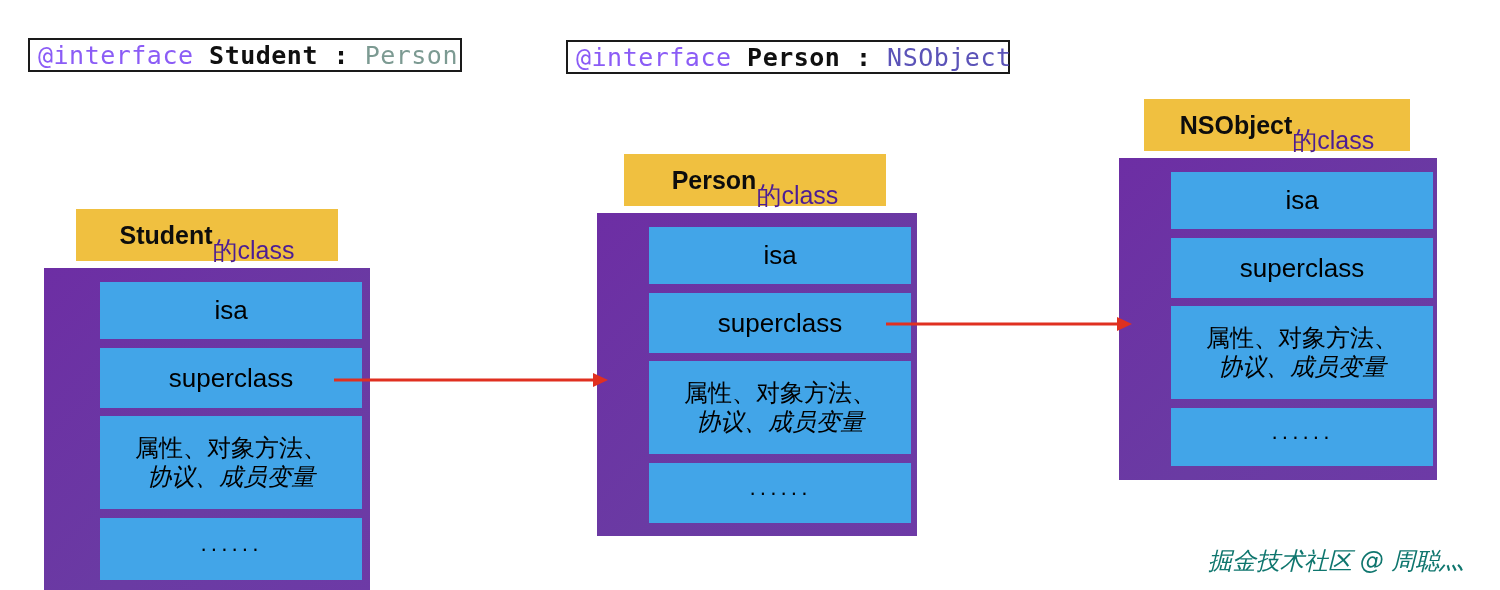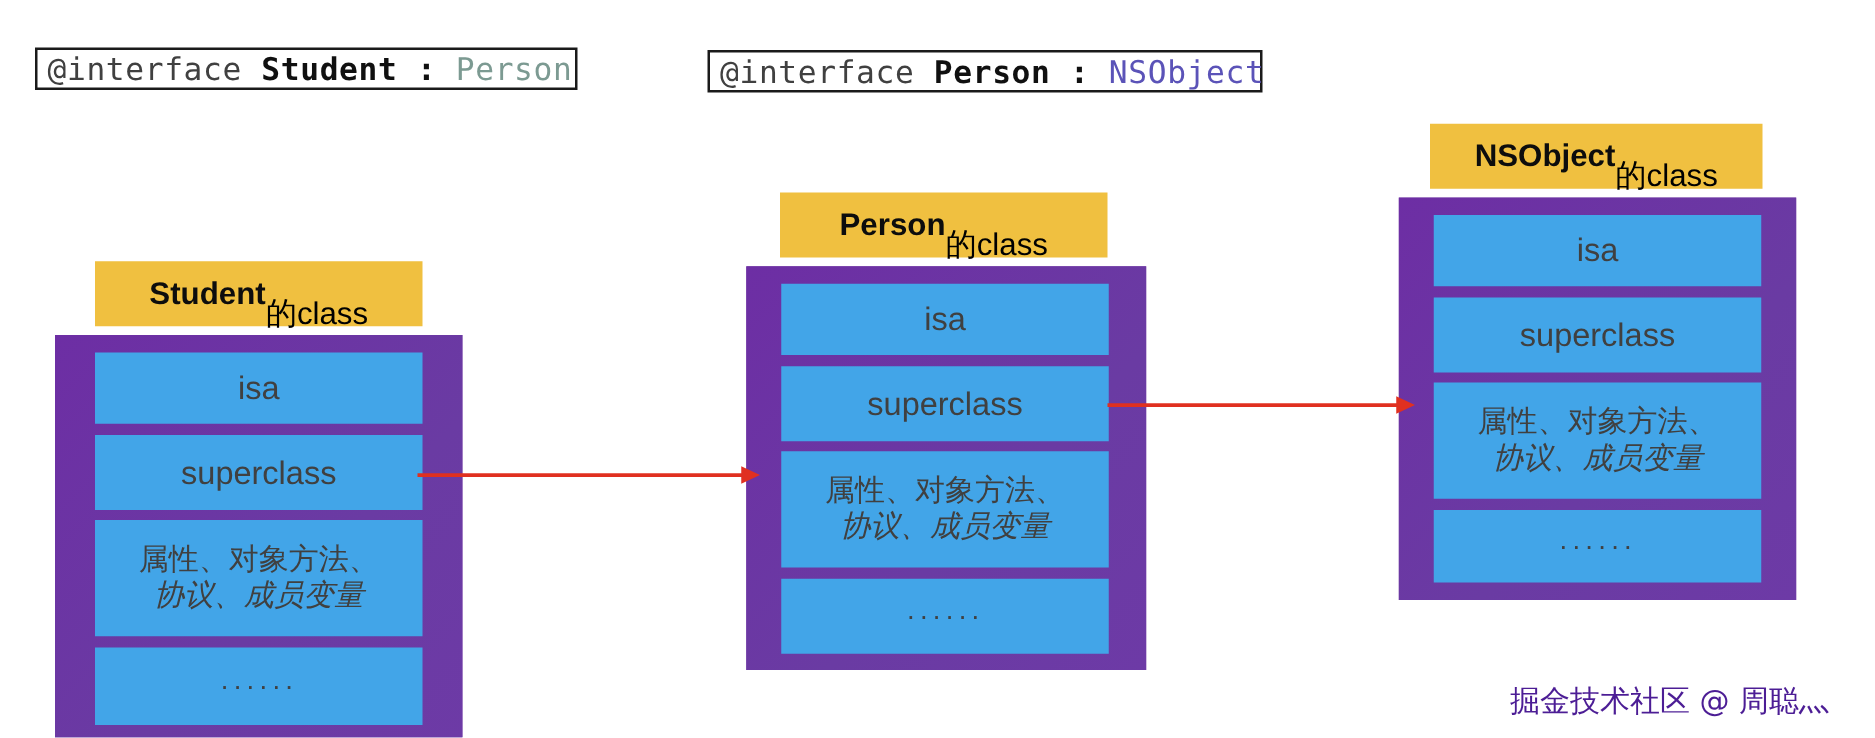--- a/index.html
+++ b/index.html
@@ -24,88 +24,90 @@
     background: #ffffff;
     border: 2px solid #1a1a1a;
     font-family: "DejaVu Sans Mono", "Liberation Mono", monospace;
     white-space: pre;
     display: flex;
     align-items: center;
     box-sizing: border-box;
     letter-spacing: 0.5px;
   }
   .code-box .tok { display: inline-block; }
-  .tok-keyword { color: #404040; }
+  .tok-keyword { color: #8b5cf6; }
   .tok-plain   { color: #101010; font-weight: 700; }
   .tok-colon   { color: #101010; font-weight: 700; }
   .tok-type-a  { color: #7c9a92; }
   .tok-type-b  { color: #5b53b8; }
 
   .class-header {
     position: absolute;
     background: #f0c040;
     display: flex;
     align-items: center;
     justify-content: center;
     box-sizing: border-box;
     white-space: nowrap;
   }
   .class-header .hdr-name {
     color: #0d0d0d;
     font-weight: 700;
   }
   .class-header .hdr-suffix {
-    color: #000000;
+    color: #4c1d95;
     font-weight: 400;
     margin-top: 31px;
   }
 
   .class-body {
     position: absolute;
     background: #6b2fa0;
     box-sizing: border-box;
     overflow: hidden;
   }
   .class-body::before {
     content: "";
     position: absolute;
     inset: 0;
     background: linear-gradient(135deg, #6d2ea4 0%, #6a3ba3 60%, #6d3aa6 100%);
   }
 
   .row {
     position: absolute;
     background: #42a5e8;
-    color: #404040;
+    color: #000000;
     display: flex;
     align-items: center;
     justify-content: center;
     text-align: center;
     box-sizing: border-box;
     line-height: 1.18;
     z-index: 2;
+    margin-left: 24px;
   }
   .row.dots {
     letter-spacing: 3px;
   }
   .row .line2 { display: block; font-style: italic; }
 
   
   .arrow-svg {
     position: absolute;
     overflow: visible;
     z-index: 5;
   }
 
   
   .watermark {
     position: absolute;
-    color: #4c1d95;
+    color: #0f766e;
     font-family: "DejaVu Sans", sans-serif;
     white-space: nowrap;
+    font-style: italic;
   }
 </style>
 </head>
 <body>
 
 <div id="canvas">
 
   <div class="code-box" style="left:28px; top:38px; width:434px; height:34px; font-size:25px; padding-left:8px;">
     <span class="tok tok-keyword">@interface</span><span class="tok"> </span><span class="tok tok-plain">Student</span><span class="tok"> </span><span class="tok tok-colon">:</span><span class="tok"> </span><span class="tok tok-type-a">Person</span>
   </div>

